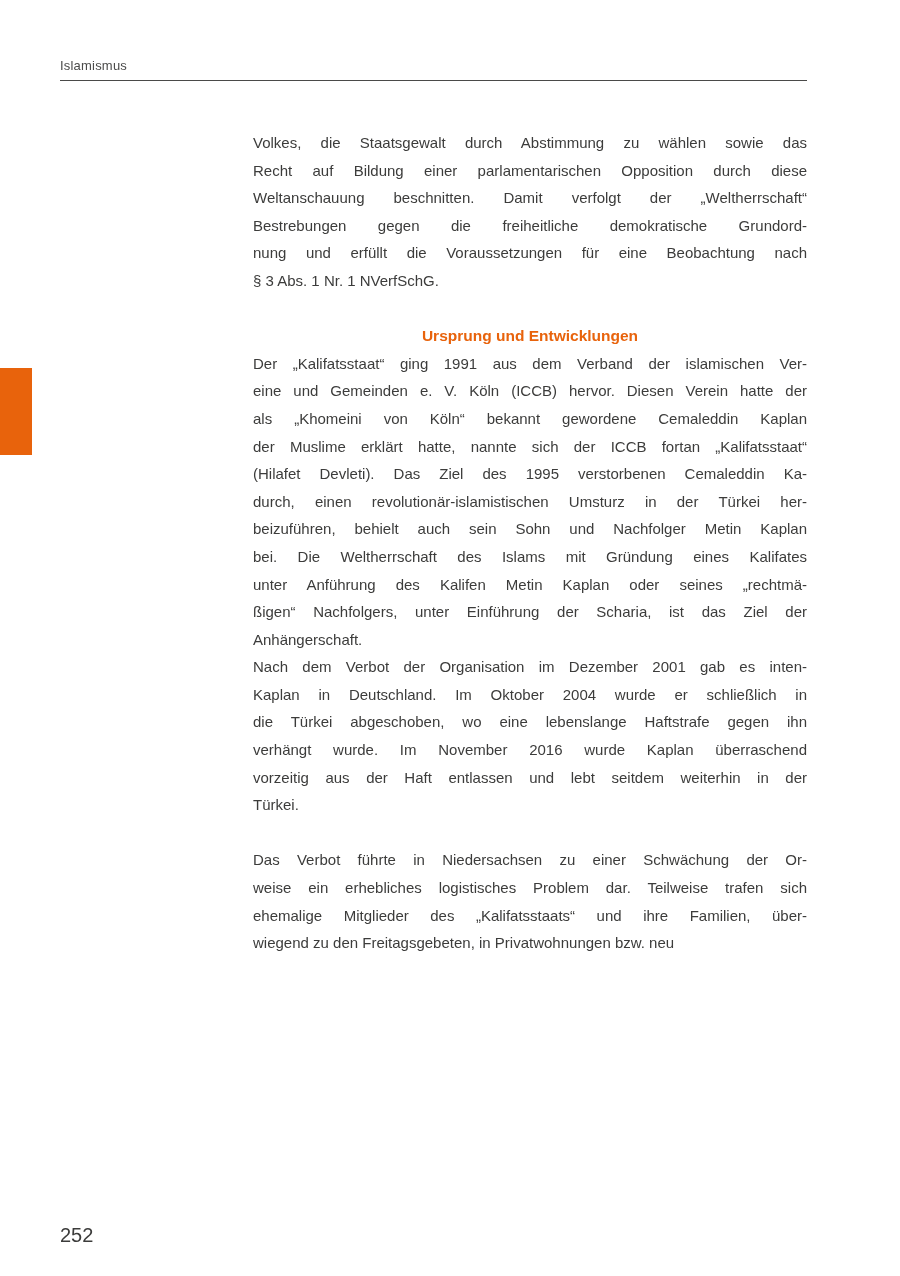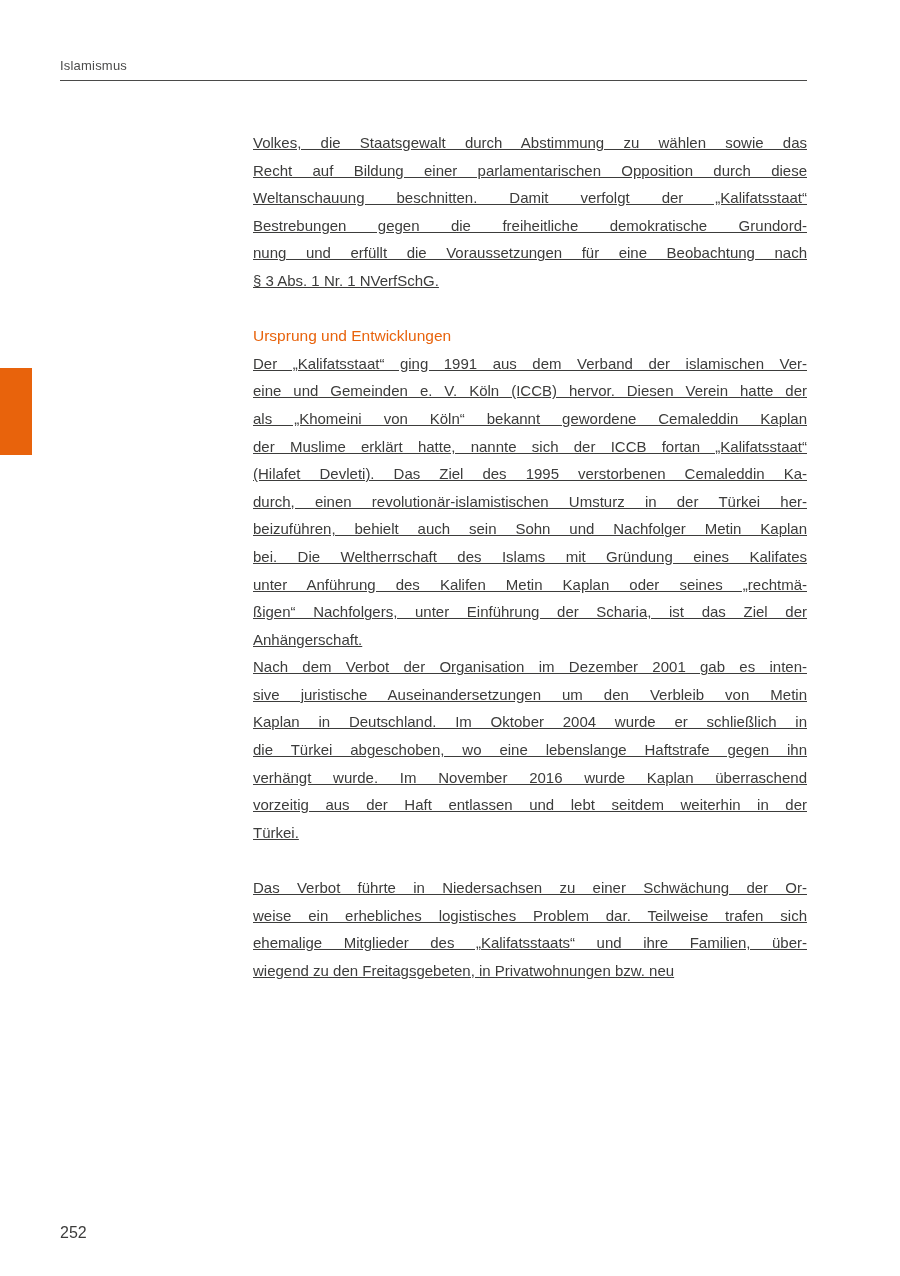--- a/index.html
+++ b/index.html
@@ -40,40 +40,41 @@
     height: 87px;
   }
   .content {
     position: absolute;
     left: 253px;
     top: 129px;
     width: 554px;
     font-size: 15px;
     line-height: 27.6px;
   }
-  .para { margin: 0; text-decoration: underline; }
+  .para { margin: 0; }
   .para .line {
     text-align: justify;
     text-align-last: justify;
   }
   .para .line.last {
     text-align-last: left;
   }
   .subheading {
     margin: 27.6px 0 0 0;
     font-size: 15.5px;
-    font-weight: 400;
+    font-weight: 700;
     line-height: 27.6px;
+    text-align: center;
   }
   .para.spaced { margin-top: 27.6px; }
   .page-number {
     position: absolute;
     left: 60px;
     top: 1224px;
-    font-size: 16px;
+    font-size: 20px;
     color: #3c3c3b;
   }
 </style>
 </head>
 <body>
 
 <div class="page">
 
   <div class="running-header">
     <span>Islamismus</span>
@@ -81,21 +82,21 @@
 
   <div class="header-rule" style="background: rgb(74, 74, 73);"></div>
 
   <div class="margin-tab" style="background: rgb(232, 99, 12);"></div>
 
   <div class="content">
 
     <div class="para">
         <div class="line">Volkes, die Staatsgewalt durch Abstimmung zu wählen sowie das</div>
         <div class="line">Recht auf Bildung einer parlamentarischen Opposition durch diese</div>
-        <div class="line">Weltanschauung beschnitten. Damit verfolgt der „Kalifatsstaat“</div>
+        <div class="line">Weltanschauung beschnitten. Damit verfolgt der „Weltherrschaft“</div>
         <div class="line">Bestrebungen gegen die freiheitliche demokratische Grundord-</div>
         <div class="line">nung und erfüllt die Voraussetzungen für eine Beobachtung nach</div>
         <div class="line last">§ 3 Abs. 1 Nr. 1 NVerfSchG.</div>
       </div>
 
     <h2 class="subheading accent" style="color: rgb(232, 99, 12);">Ursprung und Entwicklungen</h2>
 
     <div class="para">
         <div class="line">Der „Kalifatsstaat“ ging 1991 aus dem Verband der islamischen Ver-</div>
         <div class="line">eine und Gemeinden e. V. Köln (ICCB) hervor. Diesen Verein hatte der</div>
@@ -105,21 +106,20 @@
         <div class="line">durch, einen revolutionär-islamistischen Umsturz in der Türkei her-</div>
         <div class="line">beizuführen, behielt auch sein Sohn und Nachfolger Metin Kaplan</div>
         <div class="line">bei. Die Weltherrschaft des Islams mit Gründung eines Kalifates</div>
         <div class="line">unter Anführung des Kalifen Metin Kaplan oder seines „rechtmä-</div>
         <div class="line">ßigen“ Nachfolgers, unter Einführung der Scharia, ist das Ziel der</div>
         <div class="line last">Anhängerschaft.</div>
       </div>
 
     <div class="para">
         <div class="line">Nach dem Verbot der Organisation im Dezember 2001 gab es inten-</div>
-        <div class="line">sive juristische Auseinandersetzungen um den Verbleib von Metin</div>
         <div class="line">Kaplan in Deutschland. Im Oktober 2004 wurde er schließlich in</div>
         <div class="line">die Türkei abgeschoben, wo eine lebenslange Haftstrafe gegen ihn</div>
         <div class="line">verhängt wurde. Im November 2016 wurde Kaplan überraschend</div>
         <div class="line">vorzeitig aus der Haft entlassen und lebt seitdem weiterhin in der</div>
         <div class="line last">Türkei.</div>
       </div>
 
     <div class="para spaced">
         <div class="line">Das Verbot führte in Niedersachsen zu einer Schwächung der Or-</div>
         <div class="line">weise ein erhebliches logistisches Problem dar. Teilweise trafen sich</div>

